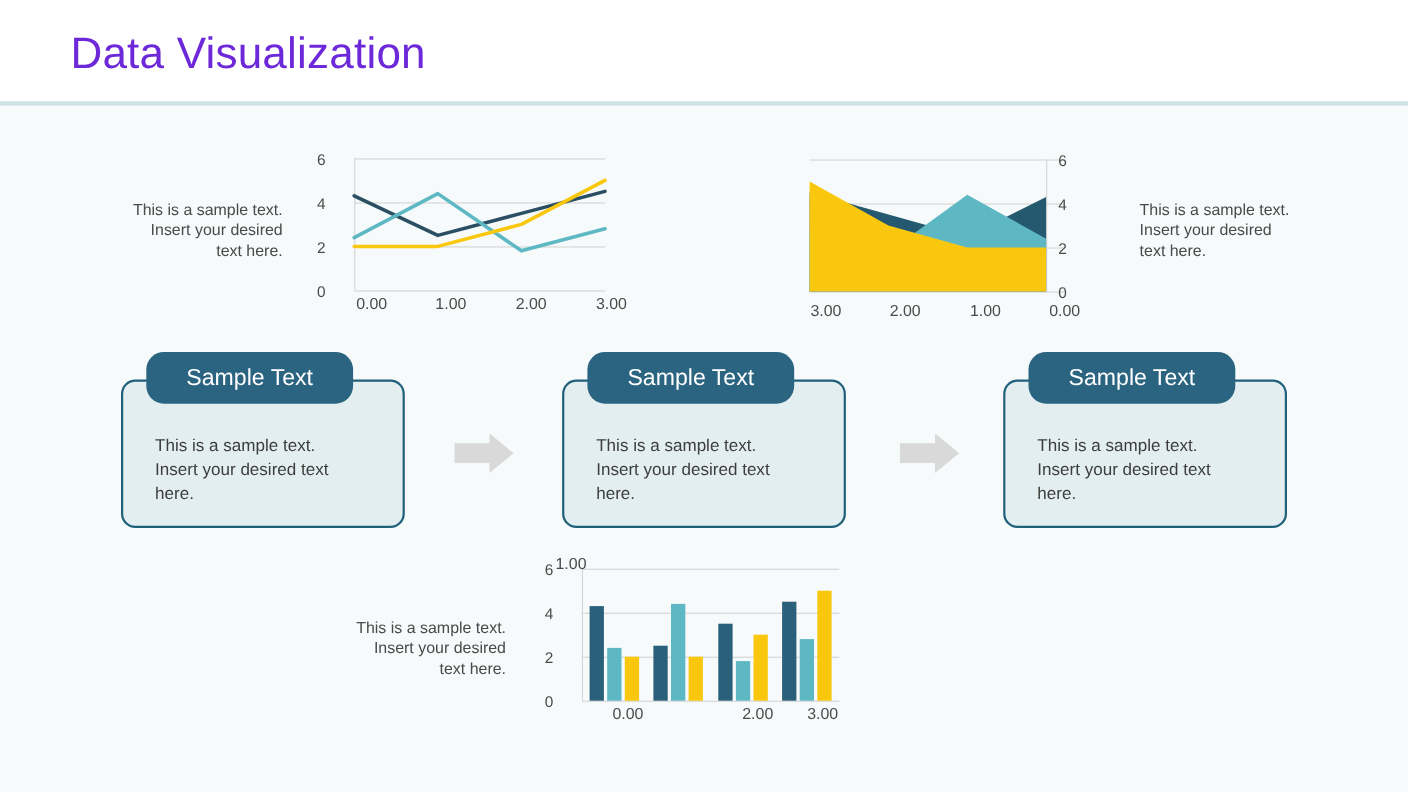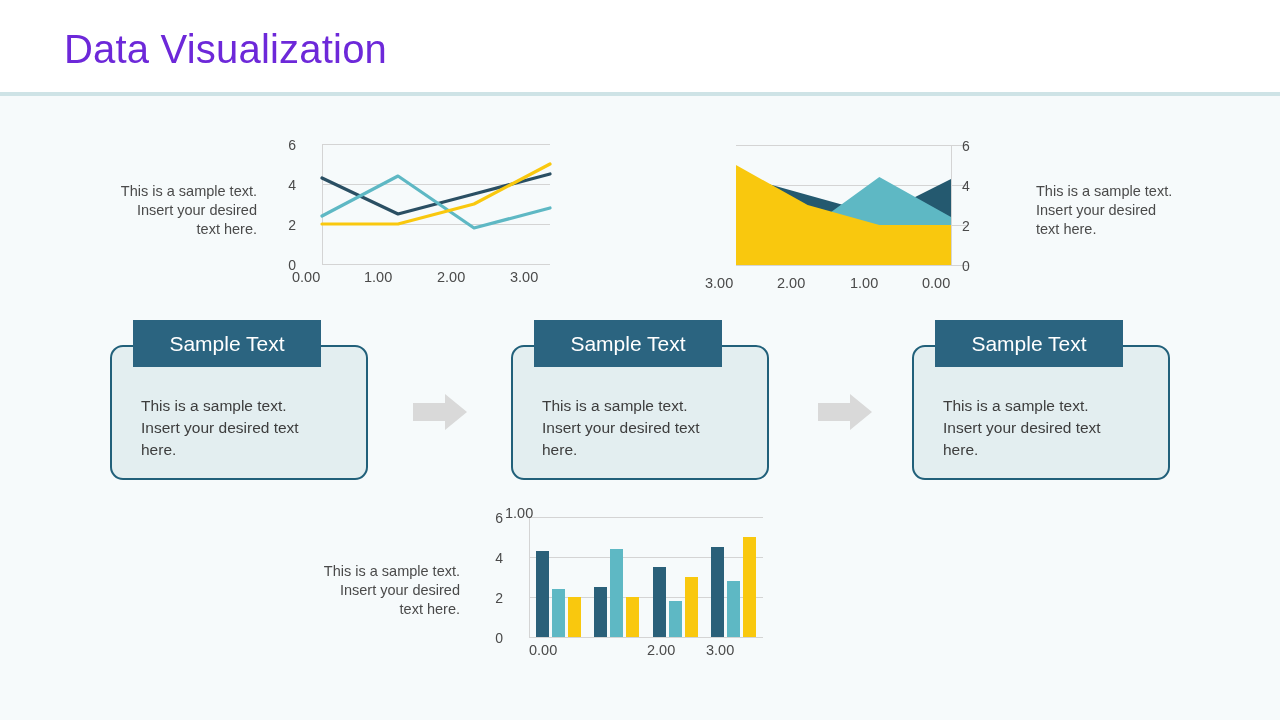--- a/index.html
+++ b/index.html
@@ -68,41 +68,41 @@
     font-size: 14px;
     color: #4a4a4a;
     line-height: 14px;
   }
   .ytick.l { text-align: right; }
   .ytick.r { text-align: left; }
   .xtick {
     position: absolute;
     font-size: 14.5px;
     color: #4a4a4a;
-    text-align: left;
+    text-align: right;
     line-height: 15px;
   }
   .chart svg { position: absolute; left: 0; top: 0; overflow: visible; }
 
   .bar { position: absolute; bottom: 0; }
 
   
   .card {
     position: absolute;
     width: 258px; height: 135px;
     background: #e3eef0;
     border: 2.5px solid #21607a;
     border-radius: 13px;
   }
   .card-head {
     position: absolute;
     left: 21px; top: -27px;
     width: 188px; height: 47px;
     background: #2b6480;
-    border-radius: 0;
+    border-radius: 16px;
     display: flex;
     align-items: center;
     justify-content: center;
   }
   .card-head-label {
     font-size: 21px;
     color: #ffffff;
     line-height: 21px;
     white-space: nowrap;
   }

